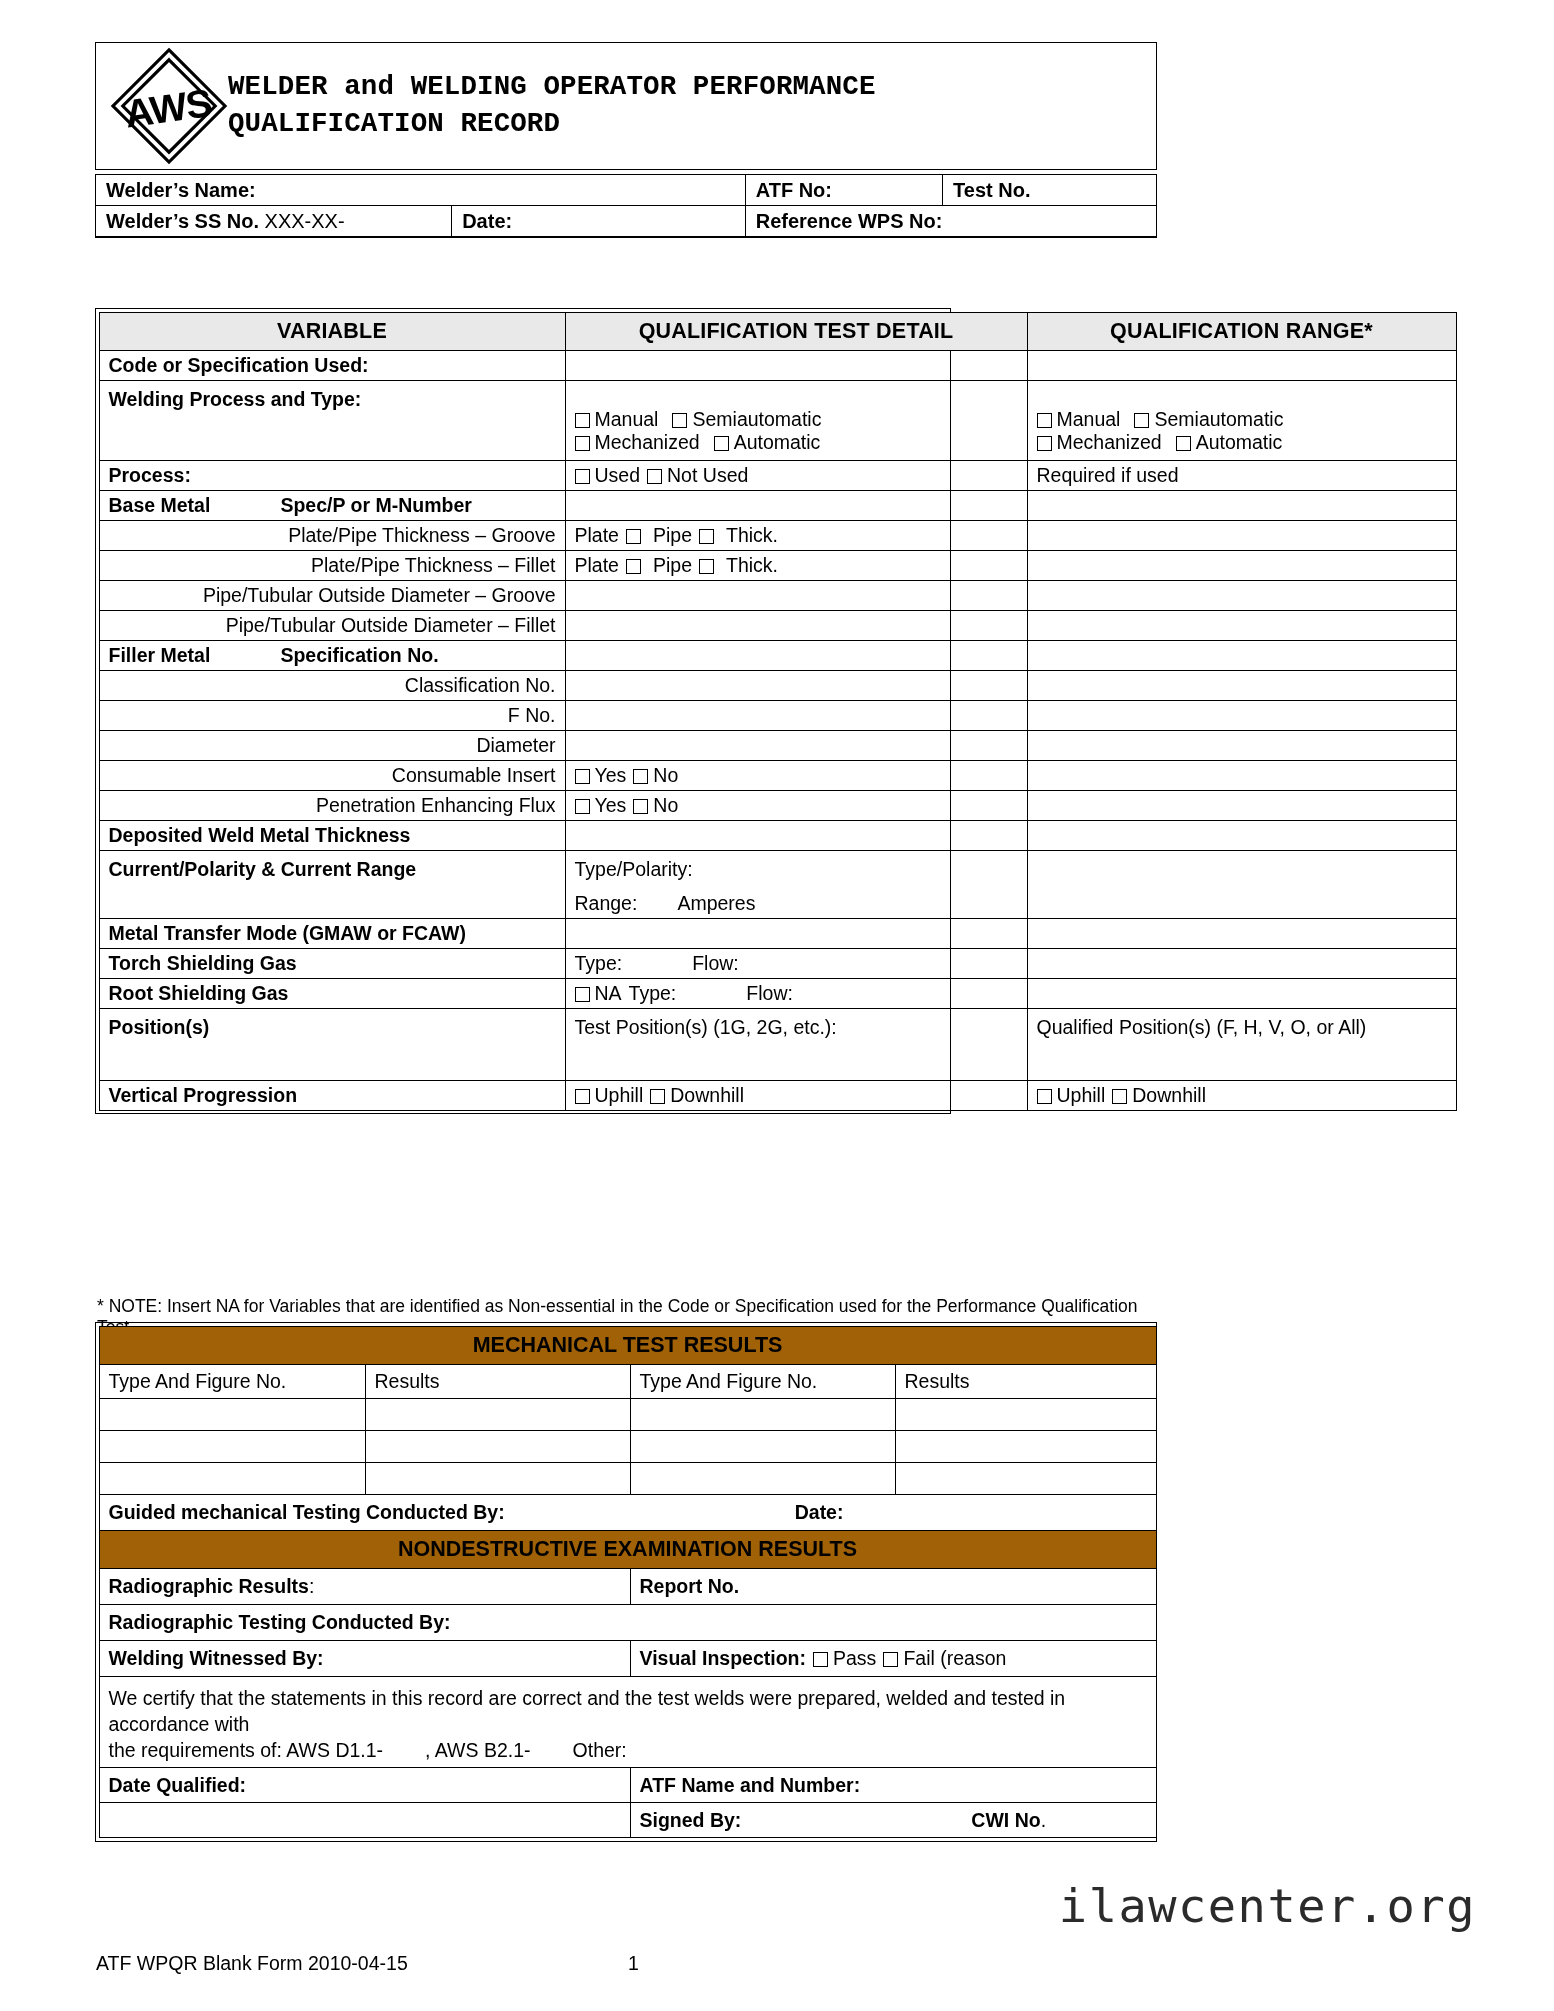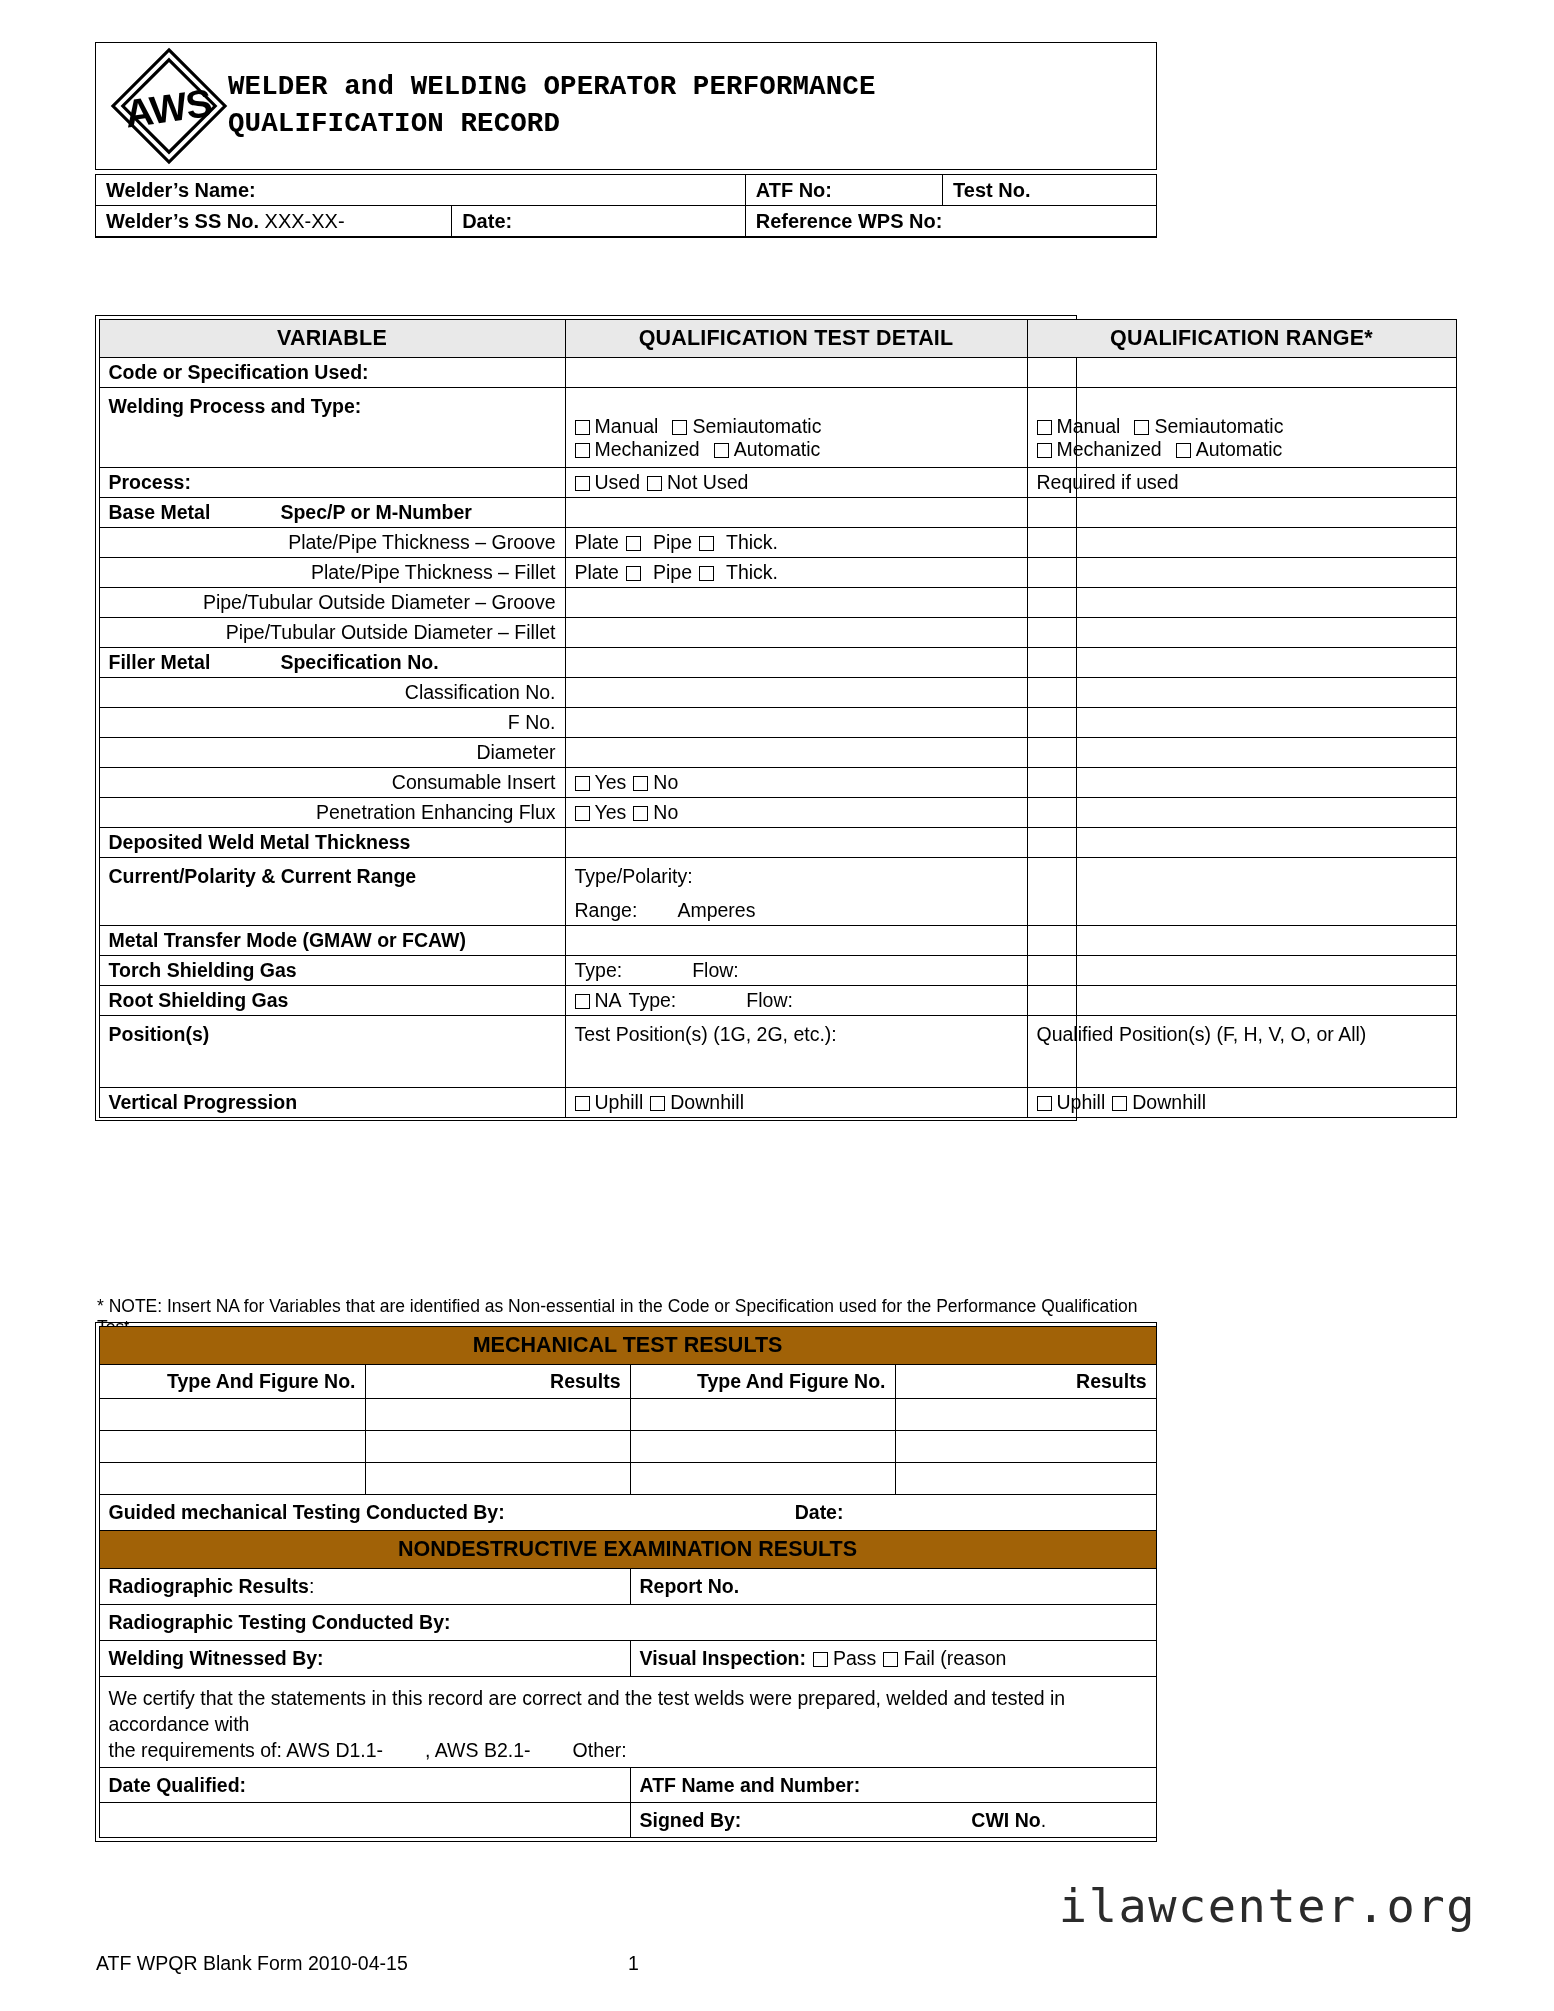--- a/index.html
+++ b/index.html
@@ -66,22 +66,22 @@
     vertical-align: middle;
   }
   .ident td.nb { border-left: none; }
   .ident td.nr { border-right: none; }
   .lighter { font-weight: normal; }
 
   
   .var-wrap {
     position: absolute;
     left: 95px;
-    top: 315px;
-    width: 982px;
+    top: 308px;
+    width: 856px;
     border-radius: 11px;
   }
   .tblframe { border: 1.8px solid #000; padding: 2.5px; }
   table.vt { border-collapse: collapse; width: 100%; table-layout: fixed; font-size: 19.5px; }
   table.vt td {
     border: 1.2px solid #000;
     padding: 3px 9px;
     vertical-align: middle;
   }
   .thead td {
@@ -131,21 +131,21 @@
     padding: 4px 9px;
     vertical-align: middle;
   }
   .sect-head {
     background: #a16207;
     text-align: center;
     font-weight: bold;
     font-size: 21.5px;
     height: 38px;
   }
-  .colhead { text-align: right; font-weight: bold; height: 34px; margin-left: 8px; }
+  .colhead { text-align: left; font-weight: normal; height: 34px; margin-left: 8px; }
   .emptyrow td { height: 30px; }
 
   .certtext { font-size: 19.5px; line-height: 1.35; }
 
   
   .watermark {
     position: absolute;
     right: 78px;
     top: 1878px;
     font-family: "DejaVu Sans Mono", "Liberation Mono", monospace;

